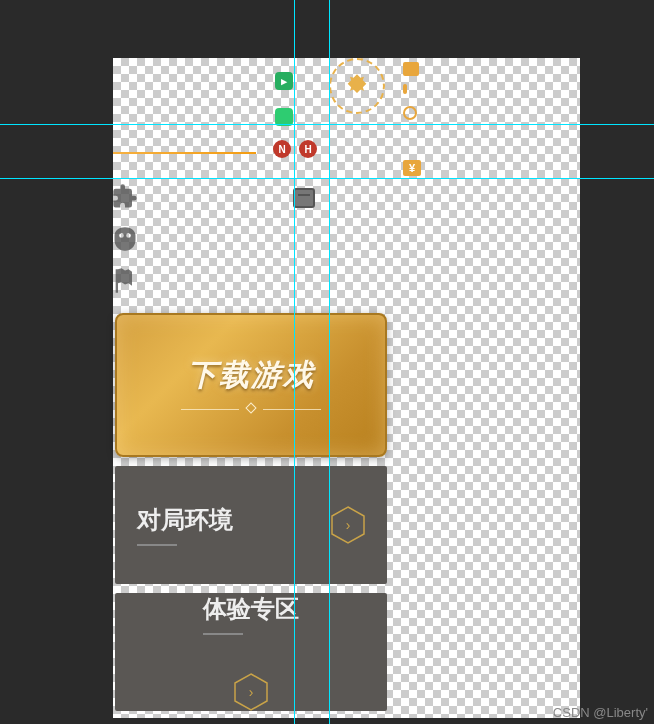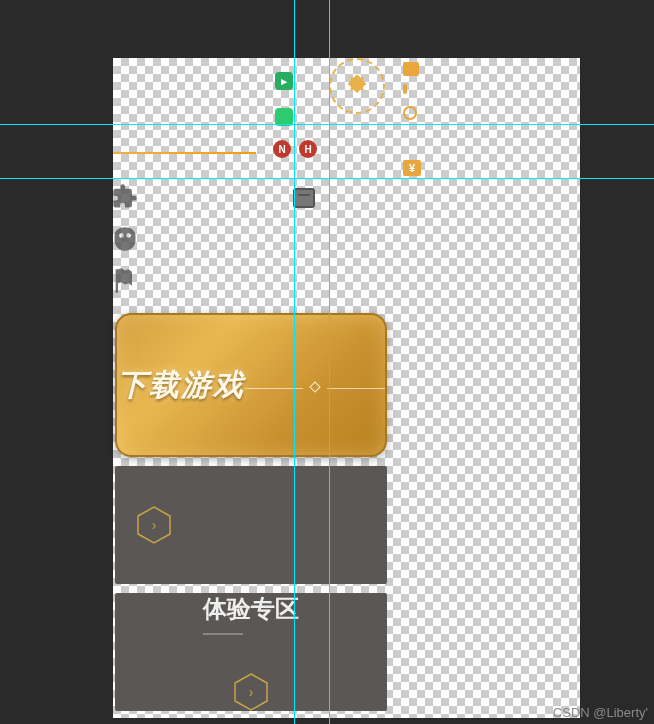--- a/index.html
+++ b/index.html
@@ -72,26 +72,26 @@
 
 .left-icons { position: absolute; left: -2px; top: 125px; }
 .left-icons .li { width: 28px; height: 28px; margin-bottom: 14px; color: #555; opacity: 0.8; }
 
 .gold-card {
   position: absolute;
   left: 2px;
   top: 255px;
   width: 272px;
   height: 144px;
-  border-radius: 16px;
+  border-radius: 8px;
   background: linear-gradient(135deg, #d4a040 0%, #e8b850 30%, #c8902e 70%, #b8801e 100%);
   border: 2px solid #a87820;
   box-shadow: inset 0 0 20px rgba(255,220,150,0.4), 0 2px 8px rgba(0,0,0,0.3);
   display: flex;
-  flex-direction: row;
+  flex-direction: column;
   align-items: center;
   justify-content: center;
 }
 .gold-card .title {
   font-size: 30px;
   font-weight: 900;
   font-style: italic;
   color: #fff8e8;
   text-shadow: 0 2px 3px rgba(100,60,0,0.6), 0 0 8px rgba(255,240,200,0.5);
   letter-spacing: 2px;
@@ -220,20 +220,21 @@
   </div>
 
   <div class="gold-card">
     <div class="title">下载游戏</div>
     <div class="orn">
         <div class="d"></div>
       </div>
   </div>
 
   <div class="grey-card c1">
+    <div class="txt">对局环境</div>
     <div class="hex">
       <svg class="hxbg" viewBox="0 0 34 38">
           <polygon points="17,1 33,10 33,28 17,37 1,28 1,10" fill="none" stroke="#c9a348" stroke-width="1.5"></polygon>
         </svg>
       <span class="chev">›</span>
     </div>
   </div>
 
   <div class="grey-card c2">
     <div class="txt">体验专区</div>

